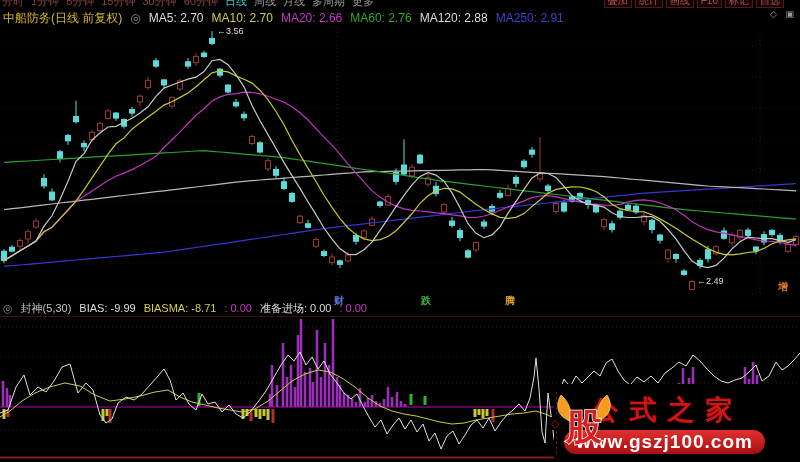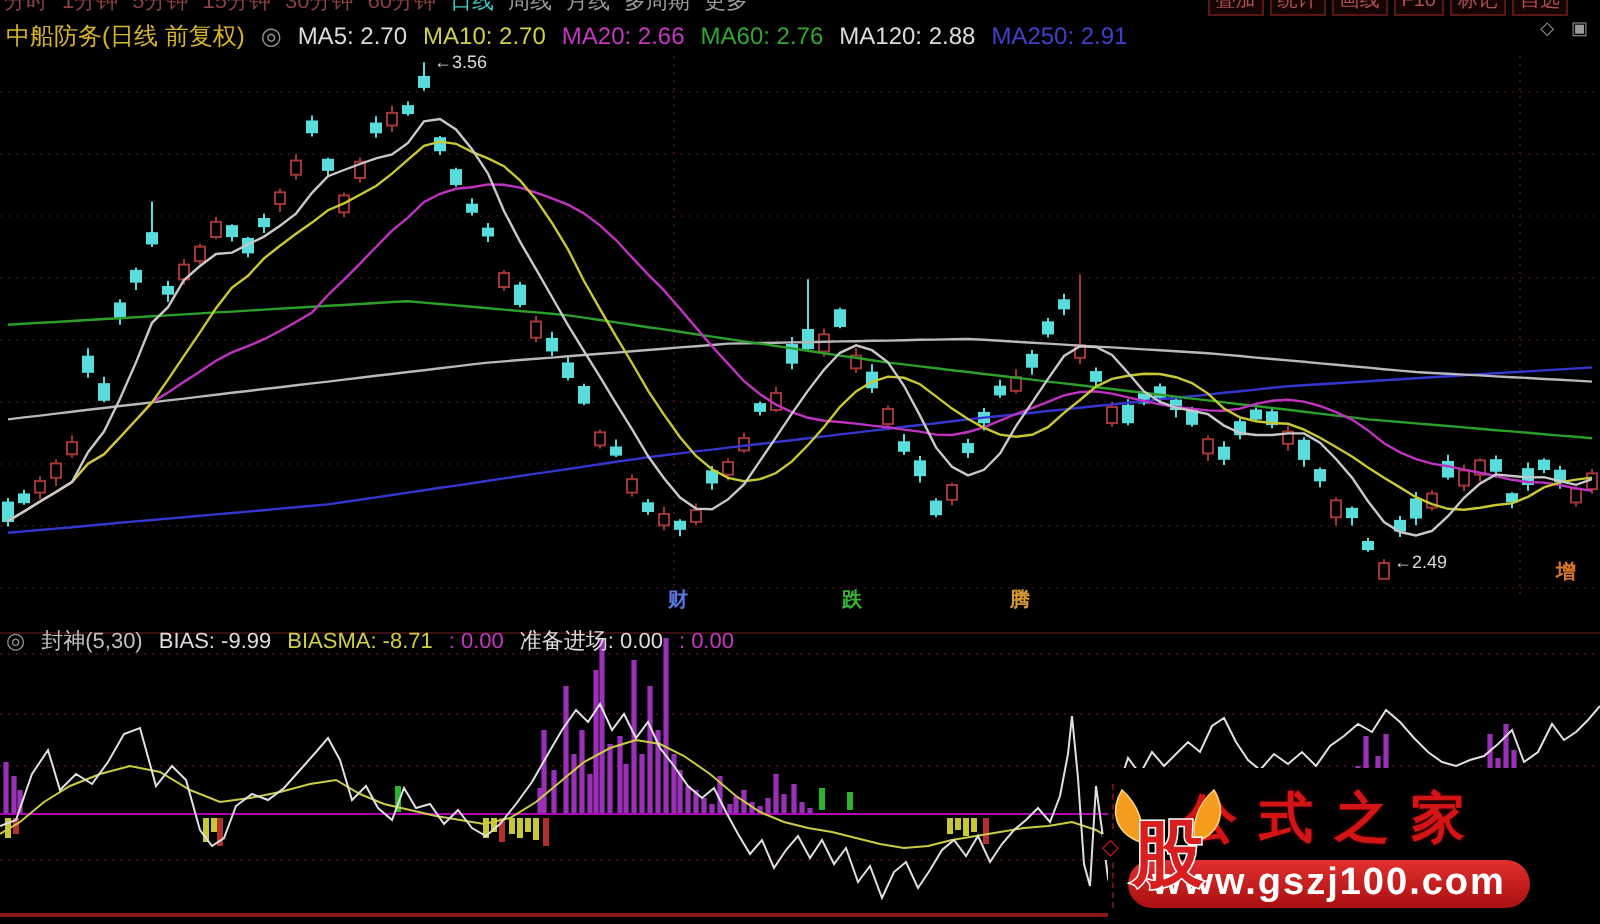--- a/index.html
+++ b/index.html
@@ -9,21 +9,21 @@
   .top-menu{position:absolute;top:-7px;left:2px;height:16px;white-space:nowrap;
             font-size:11px;line-height:16px;}
   .top-menu span{margin-right:7px;}
   .top-buttons{position:absolute;top:-6px;right:16px;white-space:nowrap;font-size:10px;}
   .top-buttons .tbtn{display:inline-block;border:1px solid #5a1515;color:#b05050;
                      padding:0 3px;margin-left:3px;line-height:12px;background:#140404;}
   .win-icons{position:absolute;top:9px;right:3px;color:#9a9a9a;font-size:9px;letter-spacing:3px;}
   
   .title-row{position:absolute;top:10px;left:3px;font-size:12px;white-space:nowrap;}
   .title-row span{margin-right:8px;}
-  .ind-title{position:absolute;top:301px;left:3px;font-size:11px;white-space:nowrap;z-index:3;margin-top:12px;}
+  .ind-title{position:absolute;top:301px;left:3px;font-size:11px;white-space:nowrap;z-index:3;}
   .ind-title span{margin-right:8px;}
   svg{position:absolute;left:0;display:block;}
   #mainChart{top:22px;}
   #indChart{top:316px;}
   .marker{position:absolute;font-size:10px;font-weight:bold;z-index:4;line-height:10px;}
   
   .logo{position:absolute;right:0;bottom:0;width:246px;height:78px;background:#000;
         display:flex;align-items:center;z-index:6;}
   .logo .divider{width:1px;height:62px;border-left:1px dashed #6a1212;position:relative;margin:0 6px 0 2px;}
   .logo .divider .dia{position:absolute;left:-6px;top:25px;color:#d01414;font-size:11px;background:#000;}

